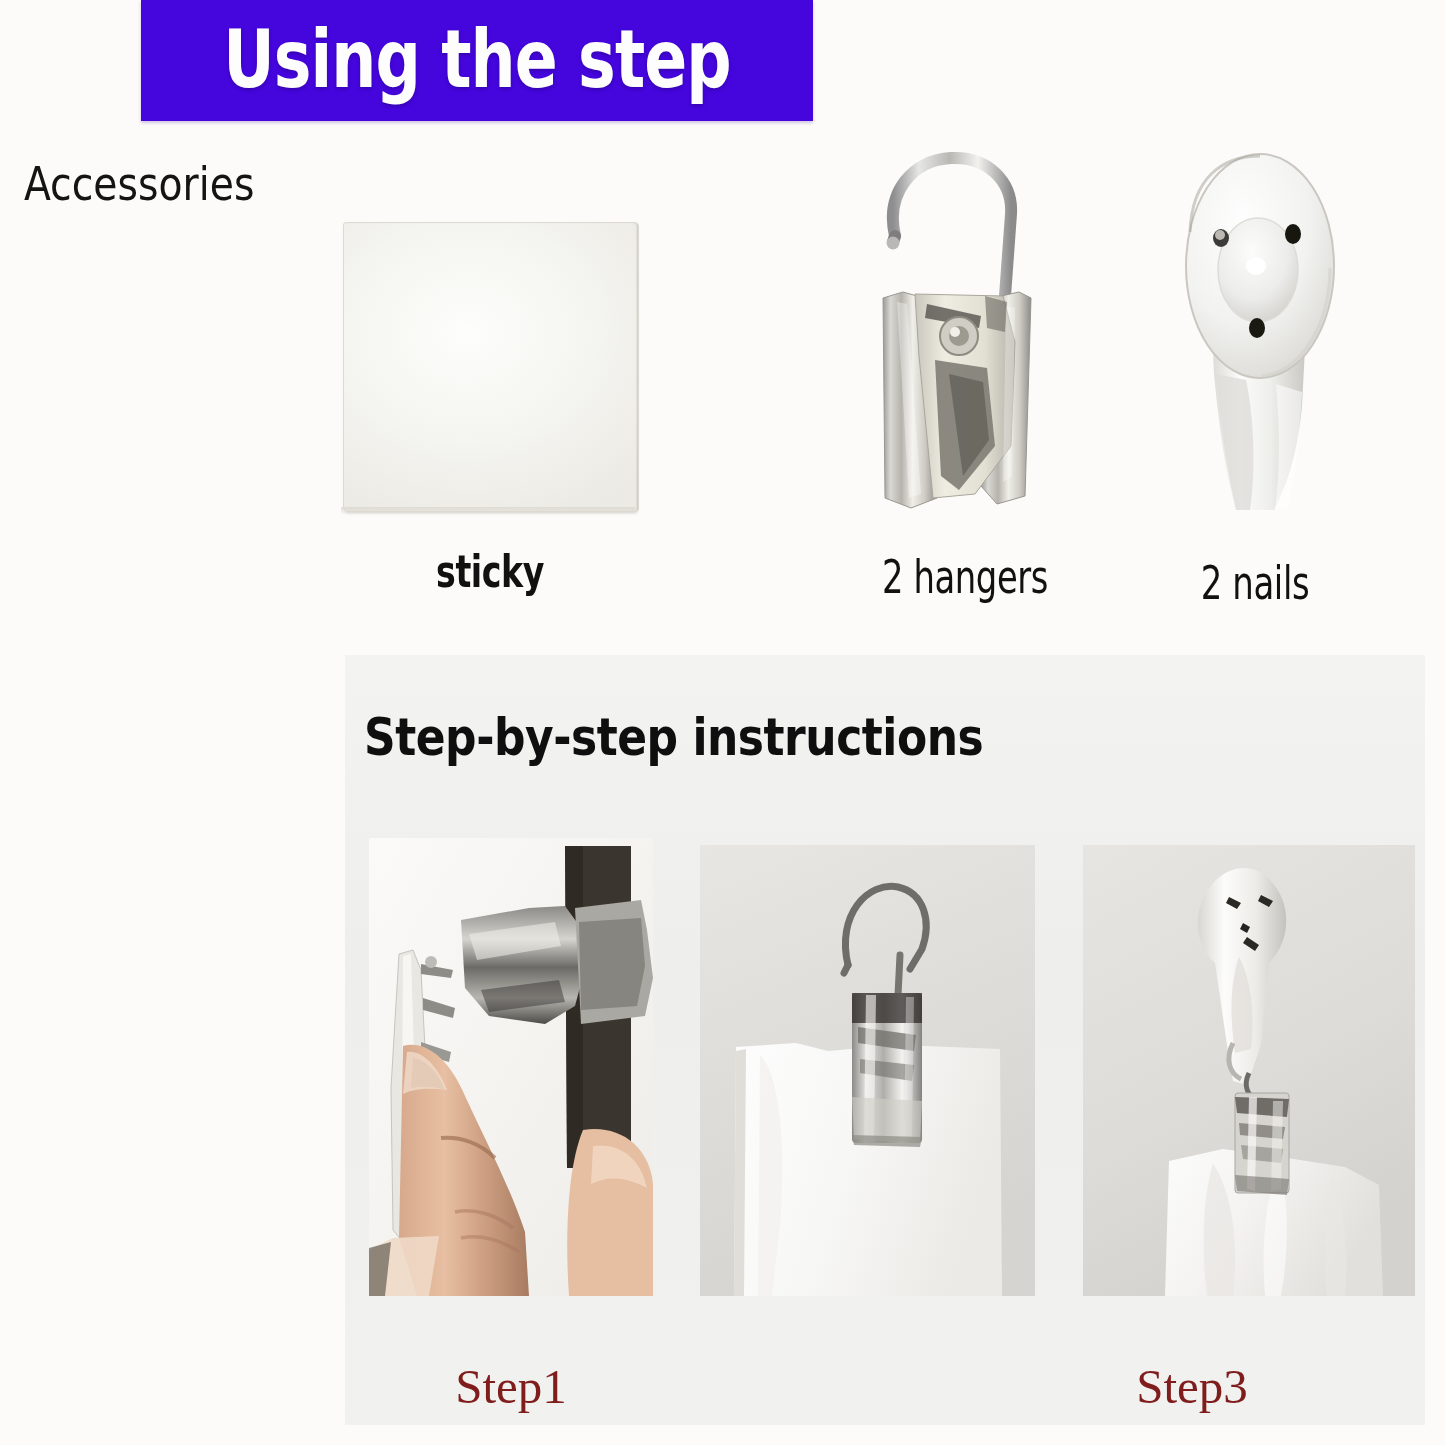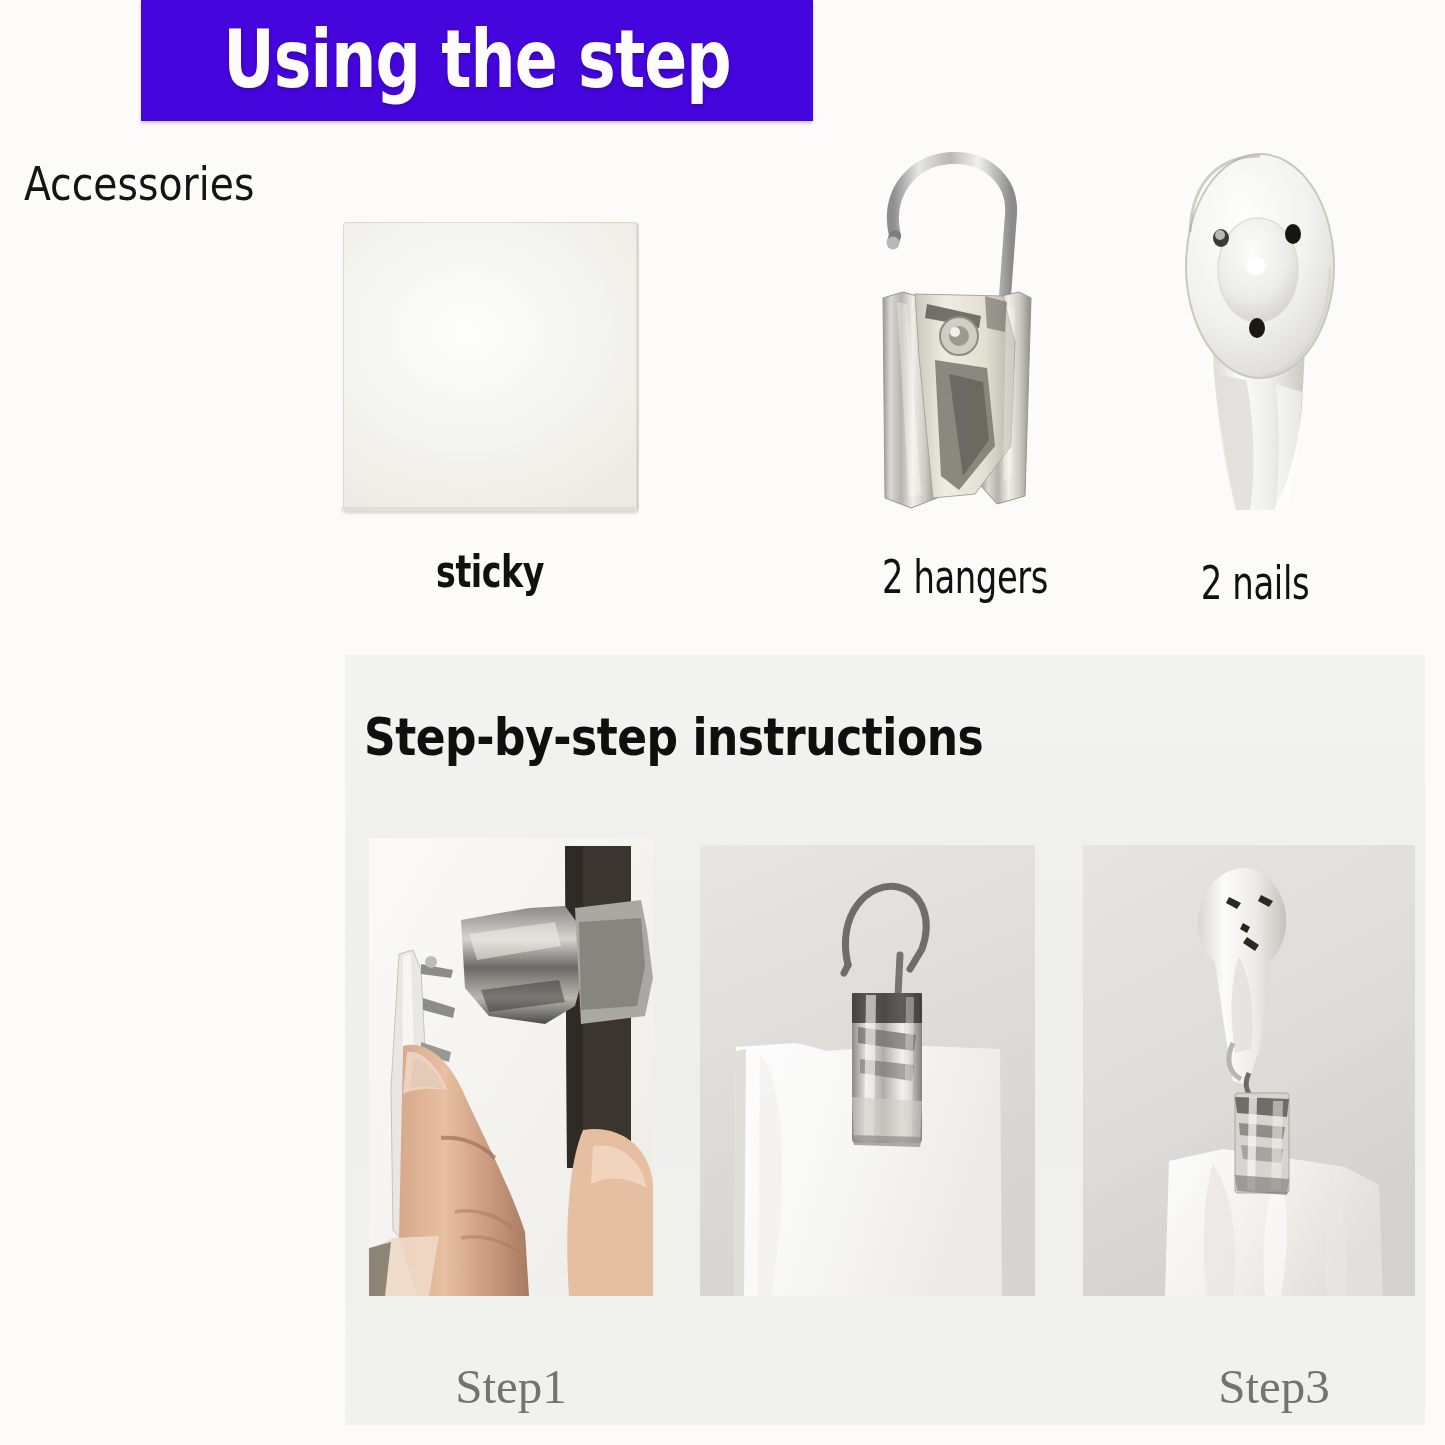--- a/index.html
+++ b/index.html
@@ -170,27 +170,27 @@
   #step2-photo { left: 700px; top: 845px; width: 335px; height: 451px; }
   #step3-photo { left: 1083px; top: 845px; width: 332px; height: 451px; }
   .step-photo svg { display: block; width: 100%; height: 100%; }
 
   
   .step-caption {
     position: absolute;
     font-family: "Liberation Serif", "DejaVu Serif", serif;
     font-size: 49px;
     line-height: 58px;
-    color: #737373;
+    color: #7f1d1d;
     white-space: nowrap;
     text-align: center;
   }
   #caption-step1 { left: 369px; top: 1358px; width: 284px; }
   #caption-step2 { left: 700px; top: 1358px; width: 335px; }
-  #caption-step3 { left: 1108px; top: 1358px; width: 332px; }
+  #caption-step3 { left: 1026px; top: 1358px; width: 332px; }
 </style>
 </head>
 <body>
 
 <div id="page">
 
   <div id="title-banner">
     <div id="title-text">Using the step</div>
   </div>
 

